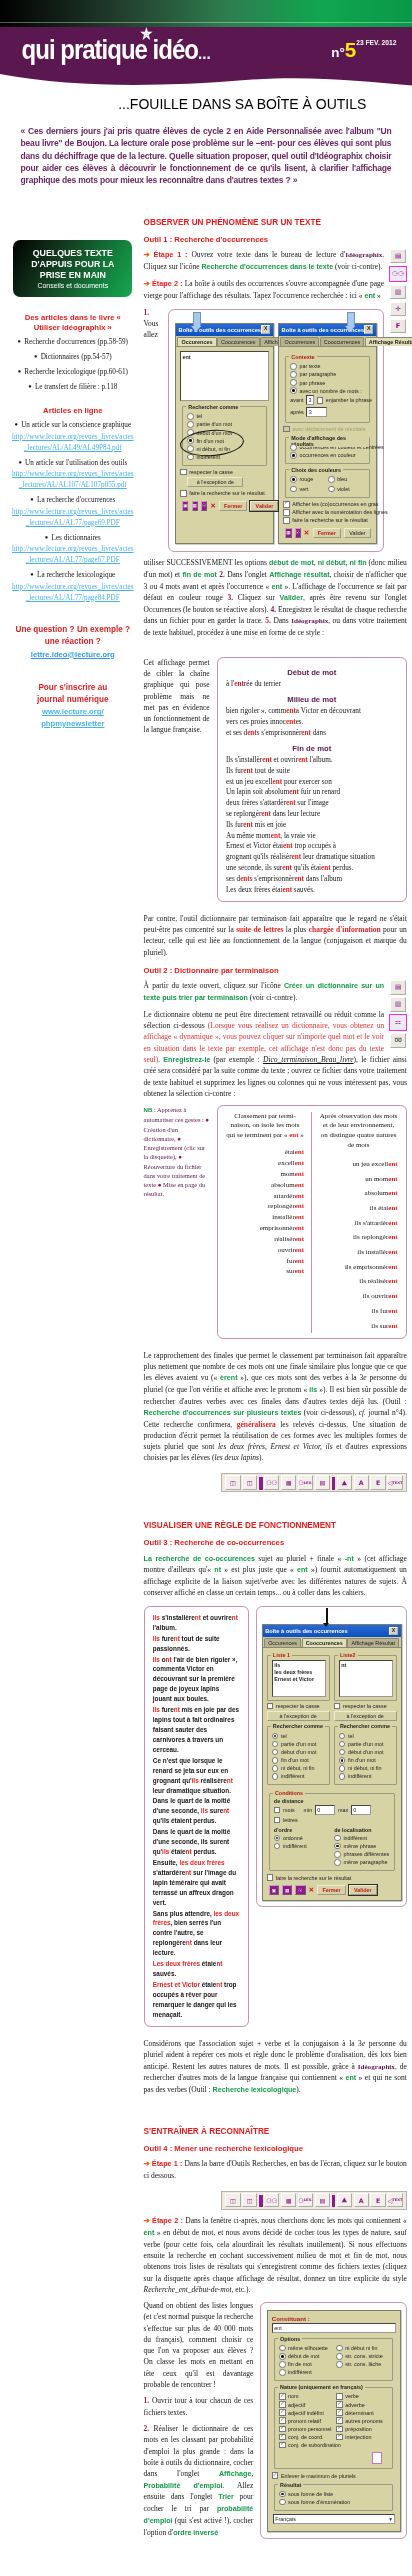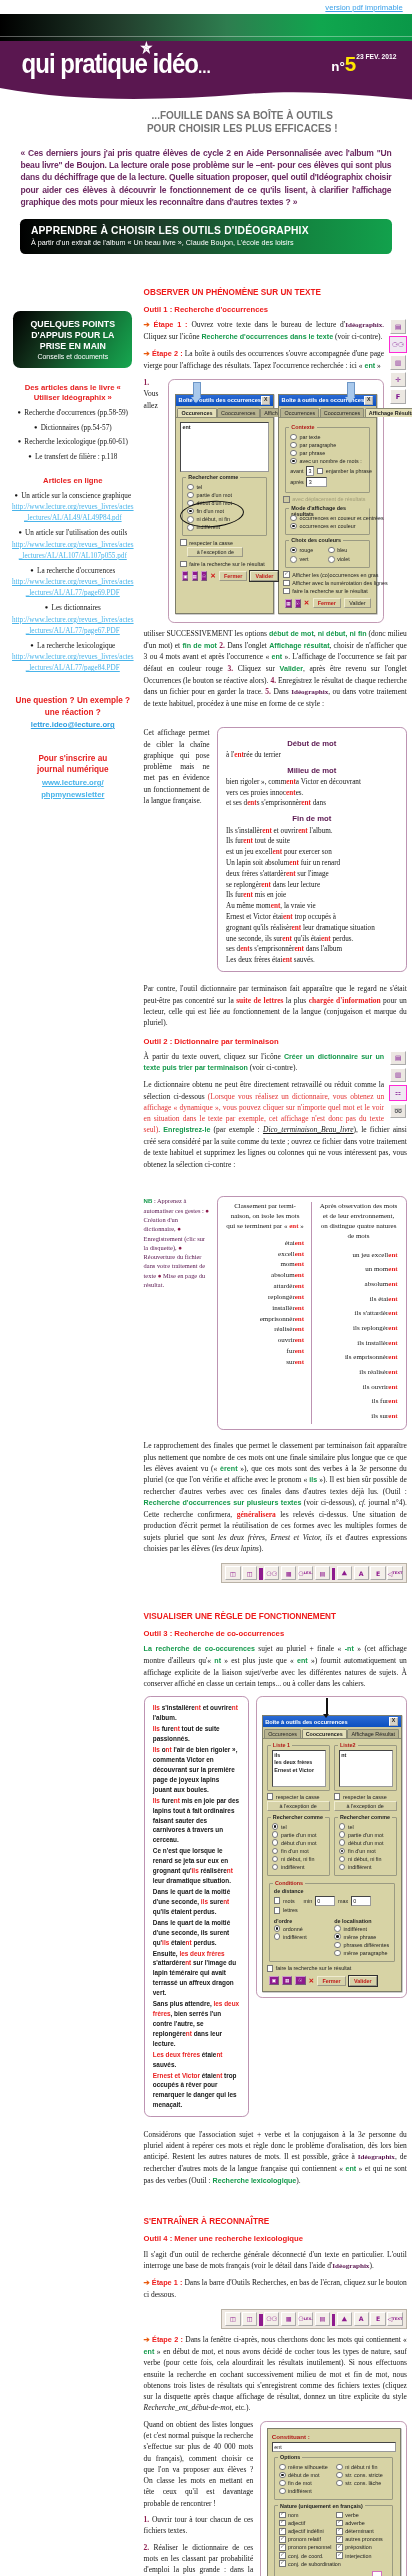--- a/index.html
+++ b/index.html
@@ -12,21 +12,21 @@
   .gradbar:after{content:"";position:absolute;inset:4.1px 0 4.1px 0;background:repeating-linear-gradient(180deg,transparent 0 2.6px,rgba(255,255,255,.35) 2.6px 3.1px);mix-blend-mode:screen;}
   .banner{background:#5a1750;height:61px;position:relative;color:#fff;overflow:hidden;}
   .logo{position:absolute;left:21.6px;top:9.3px;font-family:"Liberation Sans",sans-serif;font-weight:bold;font-size:24px;letter-spacing:-1px;transform:scaleY(1.12);}
   .logo .dots{font-size:15.5px;letter-spacing:0;}
   .logo .star{position:absolute;top:-8.2px;right:60px;font-size:13.4px;color:#fff;}
   .issue{position:absolute;right:15.5px;top:11.3px;font-family:"Liberation Sans",sans-serif;font-weight:bold;}
   .issue .no{font-size:13.4px;}
   .issue .num{font-size:20.6px;color:#ffe600;}
   .issue .date{font-size:6.7px;vertical-align:12.4px;}
   .wave{position:absolute;bottom:-0.5px;left:0;width:100%;height:17.5px;display:block;}
-  .maintitle{font-family:"Liberation Sans",sans-serif;font-weight:bold;color:#737373;font-size:10px;text-align:center;padding:8.2px 15.5px 0 88px;line-height:1.25;}
+  .maintitle{font-family:"Liberation Sans",sans-serif;font-weight:normal;color:#000000;font-size:14px;text-align:center;padding:8.2px 15.5px 0 88px;line-height:1.25;}
   .quote{color:#6b2960;font-family:"Liberation Sans",sans-serif;font-size:8.5px;font-weight:bold;letter-spacing:-0.2px;text-align:justify;margin:11.3px 20.6px 10.3px 20.6px;line-height:1.45;}
   .bigbox{margin:3.1px 19.6px 13.4px 19.6px;border-radius:5.2px;background:linear-gradient(90deg,#000 0%,#1d3a29 35%,#13833f 75%,#12a14c 100%);color:#fff;padding:6.7px 11.3px;font-family:"Liberation Sans",sans-serif;}
   .bigbox h2{margin:0;font-size:10.3px;letter-spacing:0.2px;}
   .bigbox p{margin:2.1px 0 0 0;font-size:7.2px;font-weight:normal;}
   
   .cols{display:flex;gap:9.3px;padding:5.2px 5.2px 0 11.3px;}
   aside{width:123px;flex:none;text-align:center;font-size:7.2px;}
   main{flex:1;min-width:0;}
   
   .greenbox{margin:38px 2.1px 15.5px 2.1px;border-radius:7.2px;background:linear-gradient(120deg,#000 0%,#14391f 35%,#148a42 80%,#17a750 100%);color:#fff;padding:8.2px 5.2px;font-family:"Liberation Sans",sans-serif;}
@@ -112,52 +112,44 @@
   .dictw2{text-align:right;font-size:7px;line-height:2.1;}
   .occline{font-family:"Liberation Sans",sans-serif;font-weight:bold;font-size:6.4px;line-height:1.55;margin:1px 0;}
   .clr{clear:both;}
   .listbox{background:#fff;border:0.5px inset #999;height:33px;padding:1px 1.5px;font-weight:bold;line-height:1.35;}
 </style>
 </head>
 <body>
 
 <div class="page">
 
-  <div class="pdfline">
-    <a class="pdflink">version pdf imprimable</a>
-  </div>
   <div class="gradbar"></div>
   <div class="banner">
     <div class="logo"><span>qui pratique idéo</span><span class="dots">...</span>
       <span class="star">✯</span>
     </div>
     <div class="issue">
       <span class="no">n°</span><span class="num">5</span><span class="date">23 FEV. 2012</span>
     </div>
     <svg class="wave" viewBox="0 0 800 34" preserveAspectRatio="none">
         <path d="M0,6 C150,34 320,30 470,18 C600,8 700,20 800,28 L800,34 L0,34 Z" fill="#ffffff"></path>
       </svg>
   </div>
   <div class="maintitle">
     <div>...FOUILLE DANS SA BOÎTE À OUTILS</div>
-    <div>POUR CHOISIR LES PLUS EFFICACES !</div>
   </div>
 
   <p class="quote">« Ces derniers jours j'ai pris quatre élèves de cycle 2 en Aide Personnalisée avec l'album "Un beau livre" de Boujon. La lecture orale pose problème sur le –ent- pour ces élèves qui sont plus dans du déchiffrage que de la lecture. Quelle situation proposer, quel outil d'Idéographix choisir pour aider ces élèves à découvrir le fonctionnement de ce qu'ils lisent, à clarifier l'affichage graphique des mots pour mieux les reconnaître dans d'autres textes ? »</p>
 
-  <div class="bigbox">
-    <h2>APPRENDRE À CHOISIR LES OUTILS D'IDÉOGRAPHIX</h2>
-    <p>À partir d'un extrait de l'album « Un beau livre », Claude Boujon, L'école des loisirs</p>
-  </div>
 
   <div class="cols">
 
     <aside>
       <div class="greenbox">
-        <div class="t">QUELQUES POINTS D'APPUIS POUR LA PRISE EN MAIN</div>
+        <div class="t">QUELQUES TEXTE D'APPUIS POUR LA PRISE EN MAIN</div>
         <div class="s">Conseils et documents</div>
       </div>
       <div class="side-h">Des articles dans le livre « Utiliser Idéographix »</div>
       <div>
 
       <div class="side-li"><span class="blt">●</span> <span>Recherche d'occurrences (pp.58-59)</span></div>
           <div class="side-li"><span class="blt">●</span> <span>Dictionnaires (pp.54-57)</span></div>
           <div class="side-li"><span class="blt">●</span> <span>Recherche lexicologique (pp.60-61)</span></div>
           <div class="side-li"><span class="blt">●</span> <span>Le transfert de filière : p.118</span></div>
         </div>
@@ -452,21 +444,21 @@
             <span>⚏</span>
           </div>
           <div class="tile" data-hl="0">
             <span>➿</span>
           </div>
         </div>
       <p class="body"><span>À partir du texte ouvert, cliquez sur l'icône </span><span class="g">Créer un dictionnaire sur un texte puis trier par terminaison</span><span> (voir ci-contre).</span></p>
       <p class="body"><span>Le dictionnaire obtenu ne peut être directement retravaillé ou réduit comme la sélection ci-dessous </span><span class="r">(Lorsque vous réalisez un dictionnaire, vous obtenez un affichage « dynamique », vous pouvez cliquer sur n'importe quel mot et le voir en situation dans le texte par exemple, cet affichage n'est donc pas du texte seul)</span><span>. </span><span class="g">Enregistrez-le</span><span> (par exemple : </span><span class="u">Dico_terminaison_Beau_livre</span><span>), le fichier ainsi créé sera considéré par la suite comme du texte ; ouvrez ce fichier dans votre traitement de texte habituel et supprimez les lignes ou colonnes qui ne vous intéressent pas, vous obtenez la sélection ci-contre :</span></p>
       <div class="clr"></div>
 
-      <div class="flexrow" style="margin-top:21px;">
+      <div class="flexrow" style="margin-top:1px;">
         <div class="narrowcol nb"><span class="g">NB</span><span> : Apprenez à automatiser ces gestes : </span><span class="n">● </span><span>Création d'un dictionnaire, </span><span class="n">● </span><span>Enregistrement (clic sur la disquette), </span><span class="n">● </span><span>Réouverture du fichier dans votre traitement de texte </span><span class="n">● </span><span>Mise en page du résultat.</span></div>
         <div class="exbox twocol" style="flex:1;">
           <div class="c1">
             <div class="dicth"><span>Classement par termi-naison, on isole les mots qui se terminent par « </span><span class="rb">ent</span><span> »</span></div>
             <div class="dictw">
 
             <div><span>étai</span><span class="rb">ent</span></div>
                 <div><span>excell</span><span class="rb">ent</span></div>
                 <div><span>mom</span><span class="rb">ent</span></div>
                 <div><span>absolum</span><span class="rb">ent</span></div>
@@ -738,21 +730,20 @@
               </div>
             </div>
           </div>
         </div>
       </div>
 
       <p class="body" style="margin-top:11.3px;"><span>Considérons que l'association sujet + verbe et la conjugaison à la 3</span><span class="i">e</span><span> personne du pluriel aident à repérer ces mots et règle donc le problème d'oralisation, dès lors bien anticipé. Restent les autres natures de mots. Il est possible, grâce à </span><span class="p">Idéographix</span><span>, de rechercher d'autres mots de la langue française qui contiennent « </span><span class="g">ent</span><span> » et qui ne sont pas des verbes (Outil : </span><span class="g">Recherche lexicologique</span><span>).</span></p>
 
       <h3 class="red" style="margin-top:31px;">S'ENTRAÎNER À RECONNAÎTRE</h3>
       <h4 class="red">Outil 4 : Mener une recherche lexicologique</h4>
-      <p class="body"><span>Il s'agit d'un outil de recherche générale déconnecté d'un texte en particulier. L'outil interroge une base de mots français (voir le détail dans l'aide d'</span><span class="p">Idéographix</span><span>).</span></p>
       <p class="body"><span class="arrowstep">➔ </span><span class="step">Étape 1 : </span><span>Dans la barre d'Outils Recherches, en bas de l'écran, cliquez sur le bouton ci dessous.</span></p>
 
       <div class="toolbar">
 
       <div class="tbi">
             <span>◫</span>
             <span class="sm"></span>
           </div>
           <div class="tbi">
             <span>◫</span>

